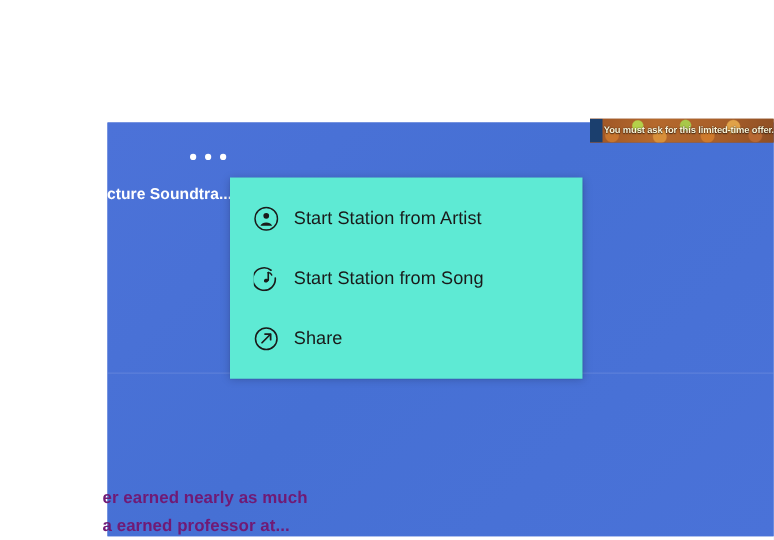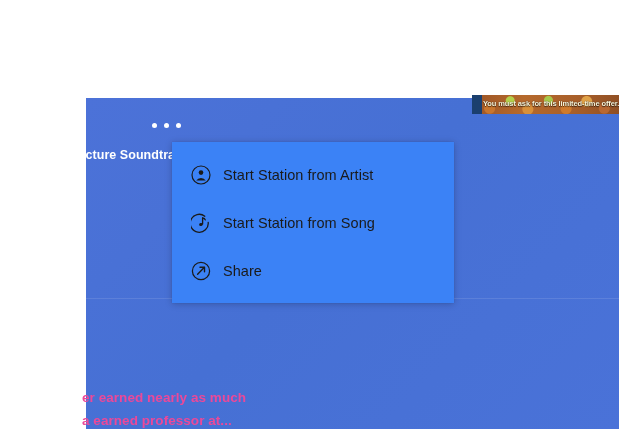--- a/index.html
+++ b/index.html
@@ -118,25 +118,25 @@
     font-weight: bold;
     line-height: 18px;
     white-space: nowrap;
     overflow: hidden;
     letter-spacing: 0.05px;
   }
 
   
   #context-menu {
     position: absolute;
-    left: 172px;
+    left: 184px;
     top: 142px;
     width: 282px;
     height: 161px;
-    background: #3b82f6;
+    background: #5eead4;
     box-shadow: 0 1px 7px rgba(0,0,0,0.22), 0 0 1px rgba(0,0,0,0.12);
     overflow: hidden;
     text-decoration: underline;
   }
   .menu-item {
     position: absolute;
     left: 0;
     width: 282px;
     height: 48px;
     display: flex;
@@ -165,21 +165,21 @@
     white-space: nowrap;
     letter-spacing: 0.05px;
   }
 
   
   #bottom-text {
     position: absolute;
     left: 82px;
     top: 386px;
     width: 182px;
-    color: #ec4899;
+    color: #701a75;
     font-size: 13.5px;
     font-weight: bold;
     line-height: 23px;
     white-space: nowrap;
     overflow: hidden;
     letter-spacing: 0.05px;
   }
   #bottom-text .bt-line {
     display: block;
     white-space: nowrap;

